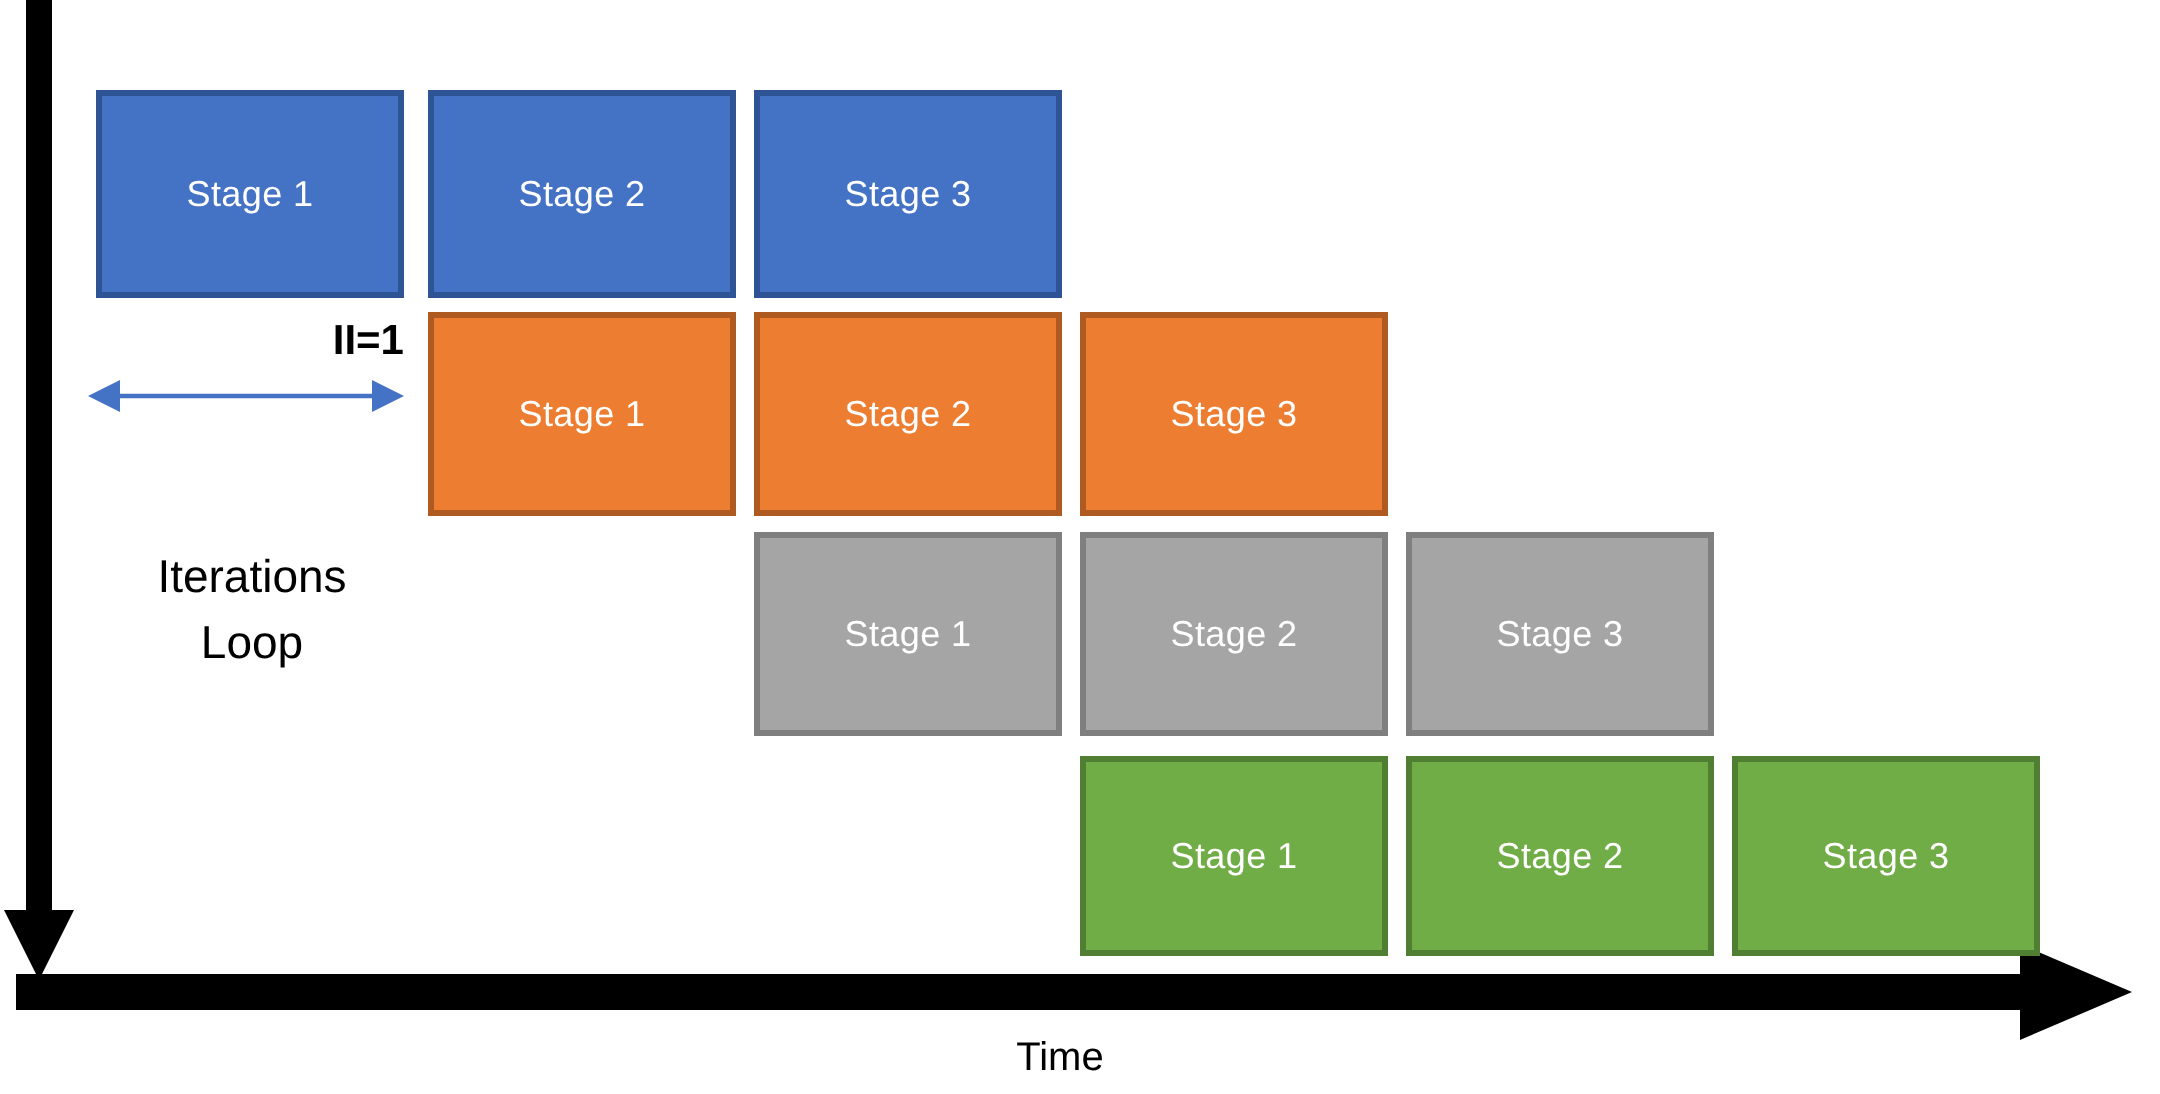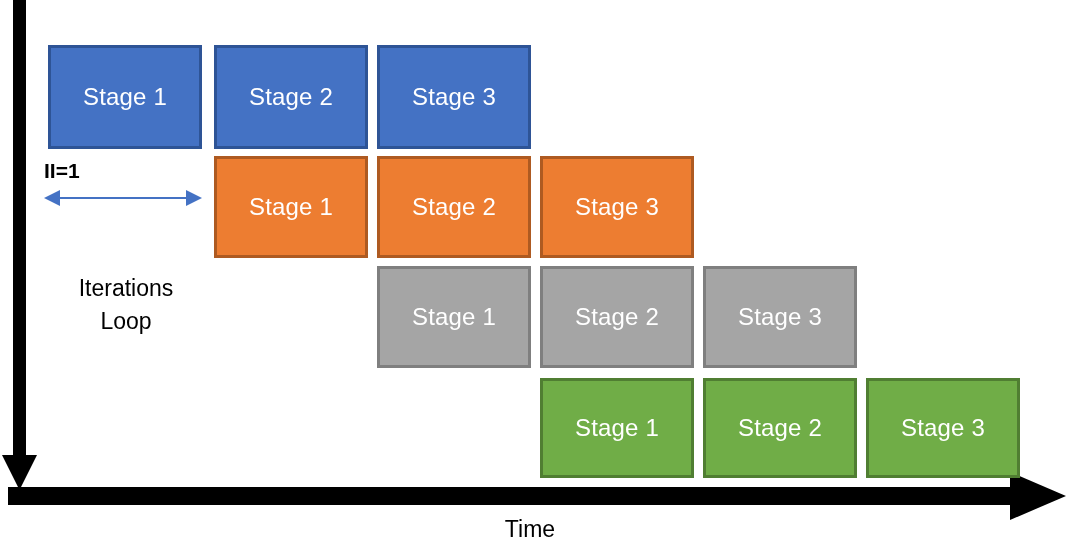--- a/index.html
+++ b/index.html
@@ -31,40 +31,40 @@
     position: absolute;
     box-sizing: border-box;
     border-style: solid;
     border-width: 3px;
     display: flex;
     align-items: center;
     justify-content: center;
   }
   .stage-label {
     color: #ffffff;
-    font-size: 24px;
+    font-size: 18px;
     line-height: 1;
     letter-spacing: 0.2px;
     white-space: nowrap;
   }
 
   
   .ii-group {
     position: absolute;
     left: 44px;
     top: 160px;
     width: 158px;
     height: 50px;
   }
   .ii-label {
     position: absolute;
     left: 0;
     top: 0;
     width: 158px;
-    text-align: left;
+    text-align: right;
     font-size: 21px;
     color: #000000;
     line-height: 1;
     font-weight: bold;
   }
   .ii-arrow-svg {
     position: absolute;
     left: 0;
     top: 26px;
     width: 158px;
@@ -81,21 +81,21 @@
     font-size: 23px;
     line-height: 33px;
     color: #000000;
   }
   .time-caption {
     position: absolute;
     left: 430px;
     top: 515px;
     width: 200px;
     text-align: center;
-    font-size: 23px;
+    font-size: 20px;
     line-height: 28px;
     color: #000000;
   }
 </style>
 </head>
 <body>
 
 <div id="canvas">
 
   <svg class="axis-svg" viewBox="0 0 1080 547" xmlns="http://www.w3.org/2000/svg">

